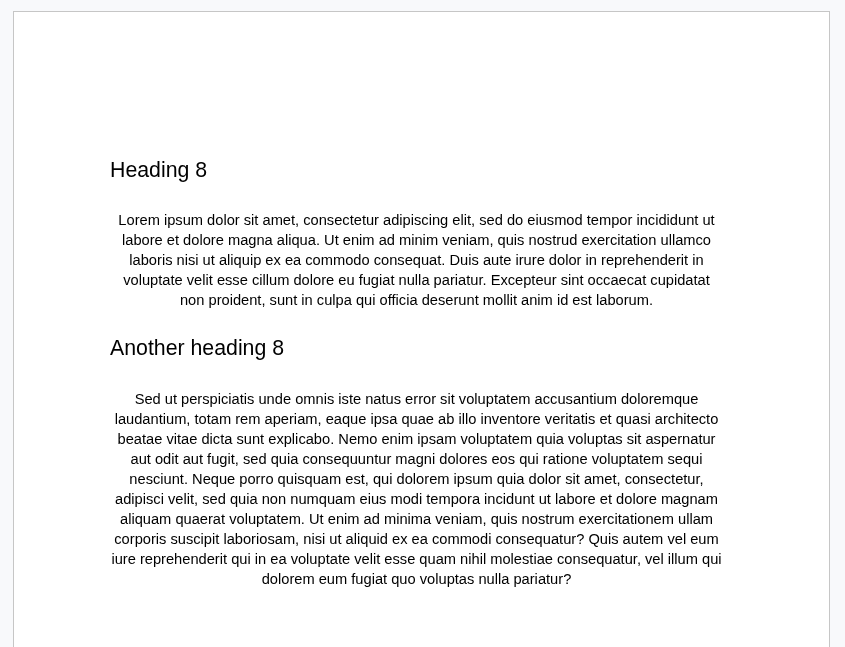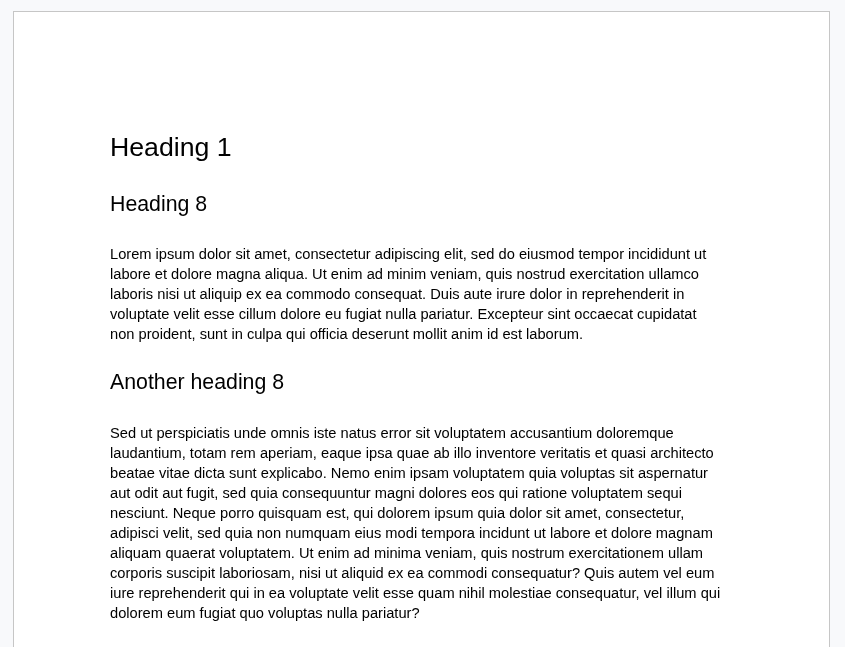--- a/index.html
+++ b/index.html
@@ -40,26 +40,26 @@
   .doc h2 {
     font-size: 21.3px;
     font-weight: 400;
     line-height: 1.15;
     margin: 26px 0 28px 0;
   }
   .doc p {
     font-size: 14.67px;
     line-height: 20px;
     margin: 0 10px 26px 0;
+    text-align: center;
   }
 </style>
 </head>
 <body>
 
 <div class="page">
   <div class="doc">
-    <h1>Heading 1</h1>
     <h2>Heading 8</h2>
     <p>Lorem ipsum dolor sit amet, consectetur adipiscing elit, sed do eiusmod tempor incididunt ut labore et dolore magna aliqua. Ut enim ad minim veniam, quis nostrud exercitation ullamco laboris nisi ut aliquip ex ea commodo consequat. Duis aute irure dolor in reprehenderit in voluptate velit esse cillum dolore eu fugiat nulla pariatur. Excepteur sint occaecat cupidatat non proident, sunt in culpa qui officia deserunt mollit anim id est laborum.</p>
     <h2>Another heading 8</h2>
     <p>Sed ut perspiciatis unde omnis iste natus error sit voluptatem accusantium doloremque laudantium, totam rem aperiam, eaque ipsa quae ab illo inventore veritatis et quasi architecto beatae vitae dicta sunt explicabo. Nemo enim ipsam voluptatem quia voluptas sit aspernatur aut odit aut fugit, sed quia consequuntur magni dolores eos qui ratione voluptatem sequi nesciunt. Neque porro quisquam est, qui dolorem ipsum quia dolor sit amet, consectetur, adipisci velit, sed quia non numquam eius modi tempora incidunt ut labore et dolore magnam aliquam quaerat voluptatem. Ut enim ad minima veniam, quis nostrum exercitationem ullam corporis suscipit laboriosam, nisi ut aliquid ex ea commodi consequatur? Quis autem vel eum iure reprehenderit qui in ea voluptate velit esse quam nihil molestiae consequatur, vel illum qui dolorem eum fugiat quo voluptas nulla pariatur?</p>
   </div>
 </div>
 
 </body></html>

